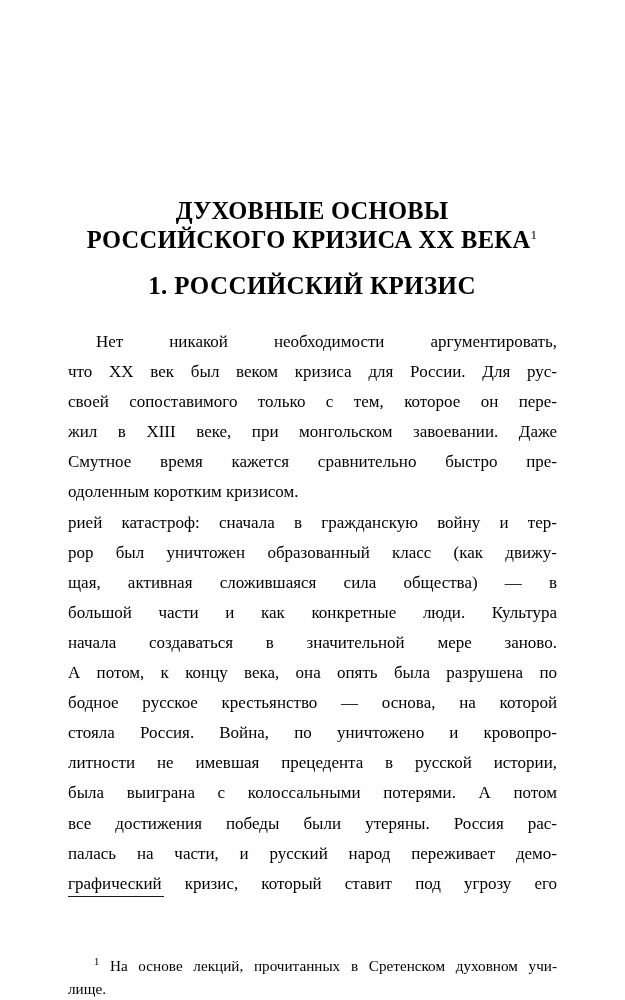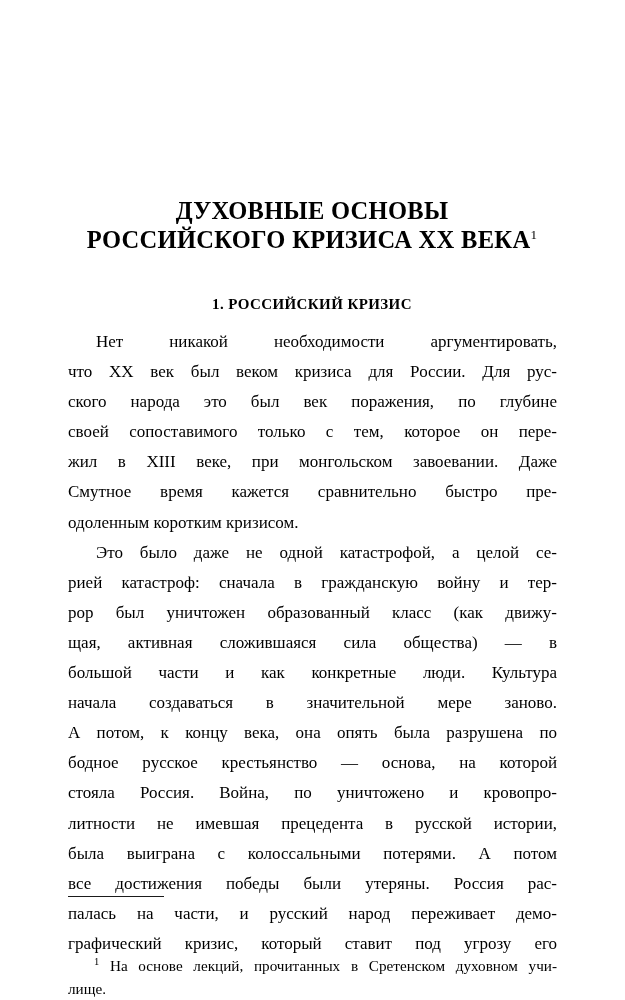--- a/index.html
+++ b/index.html
@@ -47,24 +47,24 @@
     font-size: 13px;
     font-weight: normal;
     vertical-align: super;
     line-height: 0;
   }
 
   
   .section-heading {
     position: absolute;
     left: 68px;
-    top: 292px;
+    top: 274px;
     width: 488px;
     text-align: center;
-    font-size: 15px;
+    font-size: 25px;
     font-weight: bold;
     letter-spacing: 0.4px;
     line-height: 24px;
     margin: 0;
   }
 
   
   .body-text {
     position: absolute;
     left: 68px;
@@ -139,29 +139,27 @@
     <div class="doc-title"><span>РОССИЙСКОГО КРИЗИСА XX ВЕКА</span><span class="sup">1</span></div>
   </div>
 
   <h2 class="section-heading">1. РОССИЙСКИЙ КРИЗИС</h2>
 
   <div class="body-text">
 
     <p class="para">
       <span class="ln indent">Нет никакой необходимости аргументировать,</span>
       <span class="ln">что XX век был веком кризиса для России. Для рус-</span>
-      <span class="ln">ского народа это был век поражения, по глубине</span>
       <span class="ln">своей сопоставимого только с тем, которое он пере-</span>
       <span class="ln">жил в XIII веке, при монгольском завоевании. Даже</span>
       <span class="ln">Смутное время кажется сравнительно быстро пре-</span>
       <span class="ln last">одоленным коротким кризисом.</span>
     </p>
 
     <p class="para">
-      <span class="ln indent">Это было даже не одной катастрофой, а целой се-</span>
       <span class="ln">рией катастроф: сначала в гражданскую войну и тер-</span>
       <span class="ln">рор был уничтожен образованный класс (как движу-</span>
       <span class="ln">щая, активная сложившаяся сила общества) — в</span>
       <span class="ln">большой части и как конкретные люди. Культура</span>
       <span class="ln">начала создаваться в значительной мере заново.</span>
       <span class="ln">А потом, к концу века, она опять была разрушена по</span>
       <span class="ln">бодное русское крестьянство — основа, на которой</span>
       <span class="ln">стояла Россия. Война, по уничтожено и кровопро-</span>
       <span class="ln">литности не имевшая прецедента в русской истории,</span>
       <span class="ln">была выиграна с колоссальными потерями. А потом</span>

